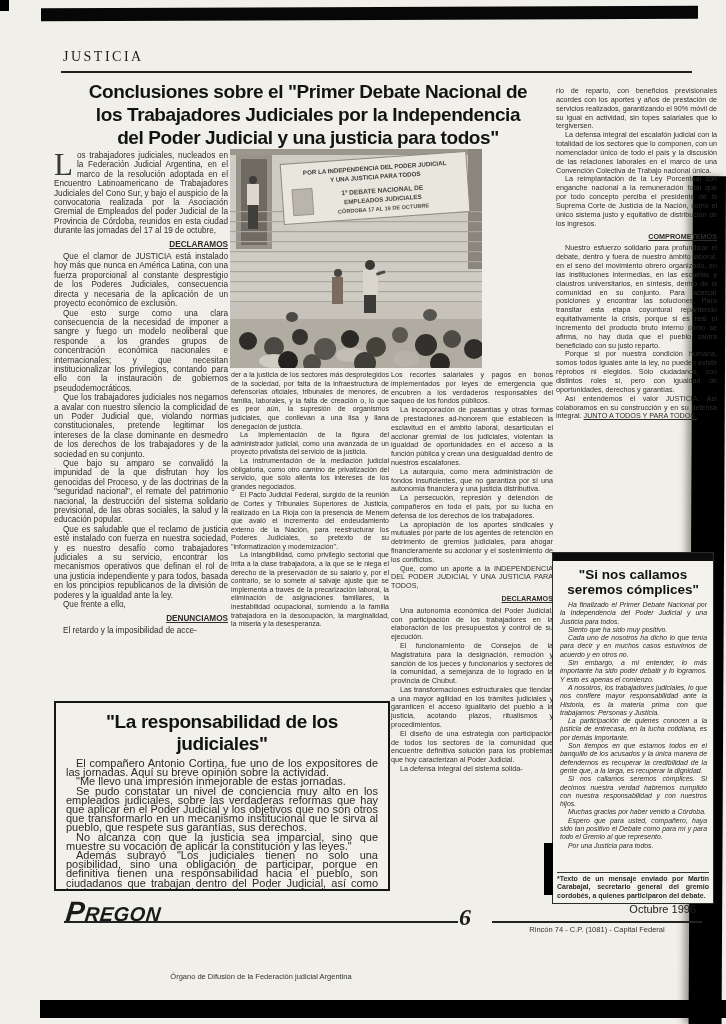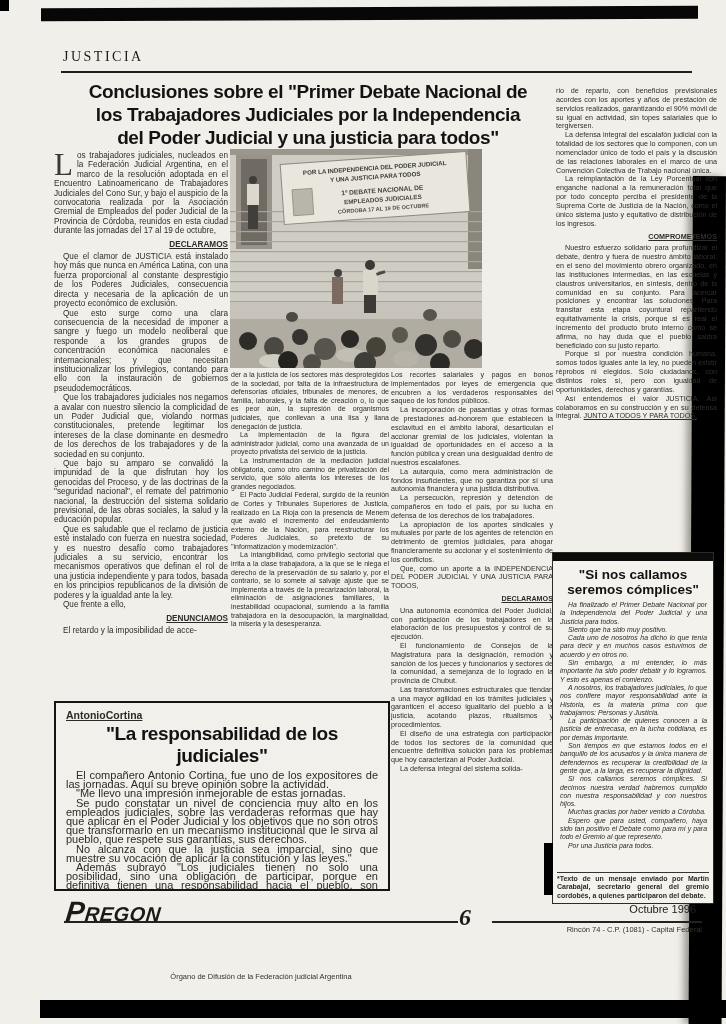--- a/index.html
+++ b/index.html
@@ -52,21 +52,21 @@
   .callamos .shadow{position:absolute;left:-9px;bottom:8px;width:9px;height:52px;background:#000;}
   
   .logo{position:absolute;left:66px;top:896px;font-weight:900;font-style:italic;font-size:20px;
         letter-spacing:0.5px;color:#1a1a18;transform:skewX(-6deg);}
   .logo::first-letter{font-size:28px;}
   .foot-rule-l{position:absolute;left:64px;top:921px;width:394px;height:2px;background:#222;}
   .foot-cap-l{position:absolute;left:64px;top:966px;width:394px;text-align:center;font-size:7.5px;color:#33322f;margin-top:6px;}
   .pagenum{position:absolute;left:459px;top:904px;font-family:"Liberation Serif",serif;font-style:italic;
            font-weight:bold;font-size:24px;color:#1c1c1a;}
   .foot-rule-r{position:absolute;left:492px;top:921px;width:210px;height:2px;background:#222;}
-  .foot-cap-r{position:absolute;left:492px;top:925px;width:210px;text-align:right;font-size:7.5px;color:#33322f;}
+  .foot-cap-r{position:absolute;left:492px;top:925px;width:210px;text-align:center;font-size:7.5px;color:#33322f;}
   .date{position:absolute;left:566px;top:903px;width:130px;text-align:right;font-size:11px;color:#21211f;}
 </style>
 </head>
 <body>
 
 <div class="art-top"></div>
 <div class="art-corner"></div>
 <div class="art-right"></div>
 <div class="art-bottom"></div>
 
@@ -190,21 +190,20 @@
   <p class="noind">rio de reparto, con beneficios previsionales acordes con los aportes y años de prestación de servicios realizados, garantizando el 90% móvil de su igual en actividad, sin topes salariales que lo tergiversen.</p>
   <p>La defensa integral del escalafón judicial con la totalidad de los sectores que lo componen, con un nomenclador único de todo el país y la discusión de las relaciones laborales en el marco de una Convención Colectiva de Trabajo nacional única.</p>
   <p>La reimplantación de la Ley Porcentual con enganche nacional a la remuneración total que por todo concepto perciba el presidente de la Suprema Corte de Justicia de la Nación, como el único sistema justo y equitativo de distribución de los ingresos.</p>
   <span class="subhead">COMPROMETEMOS</span>
   <p>Nuestro esfuerzo solidario para profundizar el debate, dentro y fuera de nuestro ámbito laboral, en el seno del movimiento obrero organizado, en las instituciones intermedias, en las escuelas y claustros universitarios, en síntesis, dentro de la comunidad en su conjunto. Para acercar posiciones y encontrar las soluciones. Para transitar esta etapa coyuntural repartiendo equitativamente la crisis, porque si es real el incremento del producto bruto interno como se afirma, no hay duda que el pueblo saldrá beneficiado con su justo reparto.</p>
   <p>Porque si por nuestra condición humana, somos todos iguales ante la ley, no pueden existir réprobos ni elegidos. Sólo ciudadanos, con distintos roles sí, pero con igualdad de oportunidades, derechos y garantías.</p>
   <p><span>Así entendemos el valor JUSTICIA. Así colaboramos en su construcción y en su defensa integral. </span><span class="und">JUNTO A TODOS Y PARA TODOS.</span></p>
 </div>
 
 <div class="cortina">
-  <div class="ckicker">AntonioCortina</div>
   <div class="ctitle">"La responsabilidad de los judiciales"</div>
   <p>El compañero Antonio Cortina, fue uno de los expositores de las jornadas. Aquí su breve opinión sobre la actividad.</p>
   <p>"Me llevo una impresión inmejorable de estas jornadas.</p>
   <p>Se pudo constatar un nivel de conciencia muy alto en los empleados judiciales, sobre las verdaderas reformas que hay que aplicar en el Poder Judicial y los objetivos que no son otros que transformarlo en un mecanismo institucional que le sirva al pueblo, que respete sus garantías, sus derechos.</p>
   <p>No alcanza con que la justicia sea imparcial, sino que muestre su vocación de aplicar la constitución y las leyes."</p>
   <p>Además subrayó "Los judiciales tienen no solo una posibilidad, sino una obligación de participar, porque en definitiva tienen una responsabilidad hacia el pueblo, son ciudadanos que trabajan dentro del Poder Judicial, así como los jueces, y no pueden desentenderse de sus funciones como ciudadanos. Tienen la obligación de trabajar para que las cosas se modifiquen en el sentido del afianzamiento de la soberanía nacional y de su constitución."</p>
 </div>
 
 <div class="callamos">
   <div class="topbar"></div>

